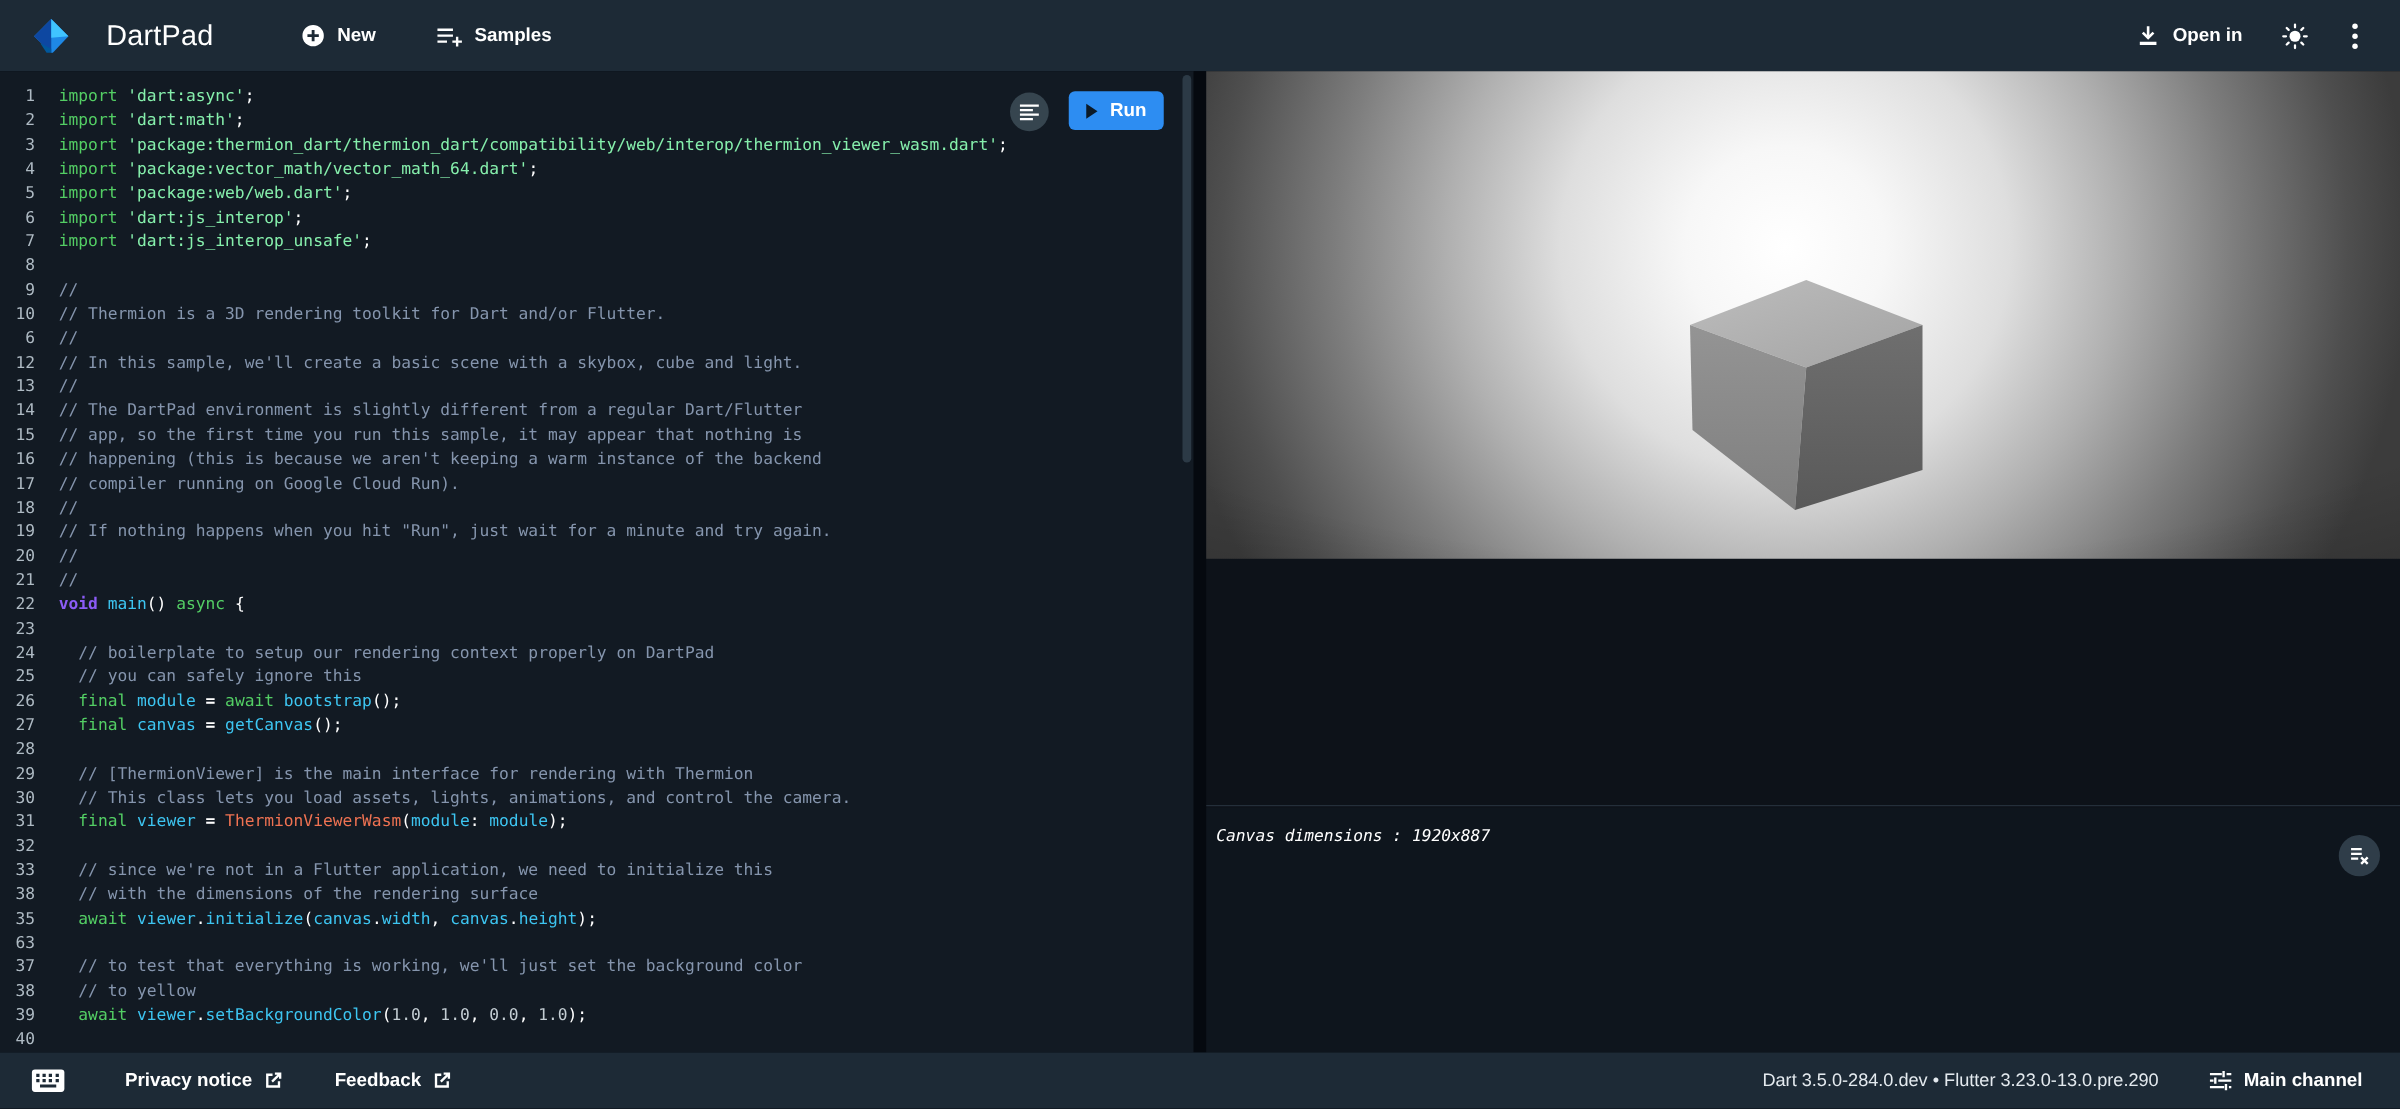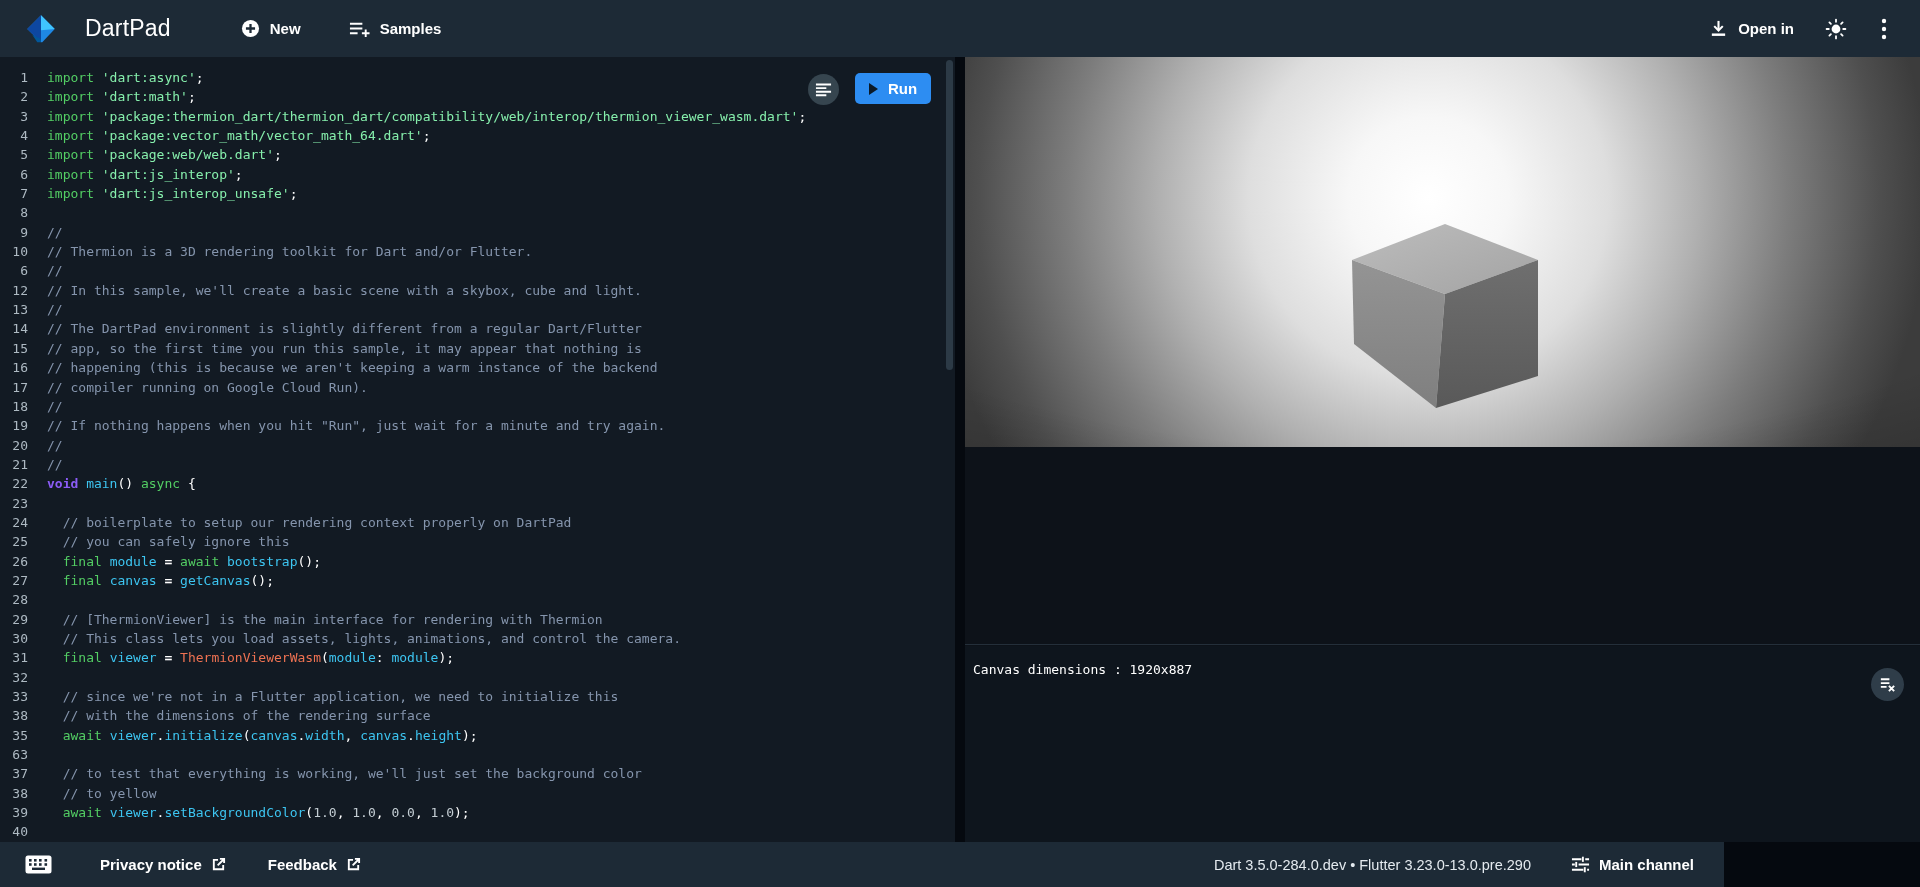--- a/index.html
+++ b/index.html
@@ -57,27 +57,27 @@
   .output { position:absolute; top:0; left:0; width:955px; height:588px; background:#0d1219;
             border-bottom:1px solid #242f3a; }
   .glow { position:absolute; top:0; left:0; width:955px; height:390px;
           background:
             radial-gradient(ellipse 135% 125% at 48% 36%, rgba(0,0,0,0) 52%, rgba(0,0,0,.50) 100%),
             radial-gradient(circle 500px at 48.5% 36%, #ffffff 0%, #f7f7f7 16%, #dedede 36%, #b0b0b0 54%, #7d7d7d 72%, #4f4f4f 90%, #3c3c3c 100%);
         }
   .cube-svg { position:absolute; top:0; left:0; }
 
   
-  .console { position:absolute; top:589px; left:0; width:955px; height:196px; background:#0e151d; }
+  .console { position:absolute; top:589px; left:0; width:955px; height:196px; background:#0e151d;font-style:italic; }
   #console-lines { padding:14px 0 0 8px; font-family:"DejaVu Sans Mono", monospace; font-size:13px; line-height:19px; color:#fff; }
   .clear-btn { position:absolute; top:22px; right:16px; width:33px; height:33px; border-radius:50%;
                background:#2f3d49; border:none; cursor:pointer; display:flex; align-items:center; justify-content:center; }
 
   
-  footer { position:absolute; bottom:0; left:0; width:1724px; height:45px; background:#1d2a36;
+  footer { position:absolute; bottom:0; left:0; width:1920px; height:45px; background:#1d2a36;
            display:flex; align-items:center; padding:0 30px 0 25px; }
   .f-link { background:none; border:none; color:#fff; font-size:15px; font-weight:700;
             font-family:"Liberation Sans",sans-serif; display:flex; align-items:center; gap:9px; cursor:pointer; }
   .kbd-btn { background:none; border:none; cursor:pointer; display:flex; align-items:center; }
   .f-privacy { margin-left:48px; }
   .f-feedback { margin-left:42px; }
   .f-spacer { flex:1; }
   .version { font-size:14.5px; color:#e4eaef; font-weight:400; }
   .channel-btn { margin-left:40px; }
 </style>

